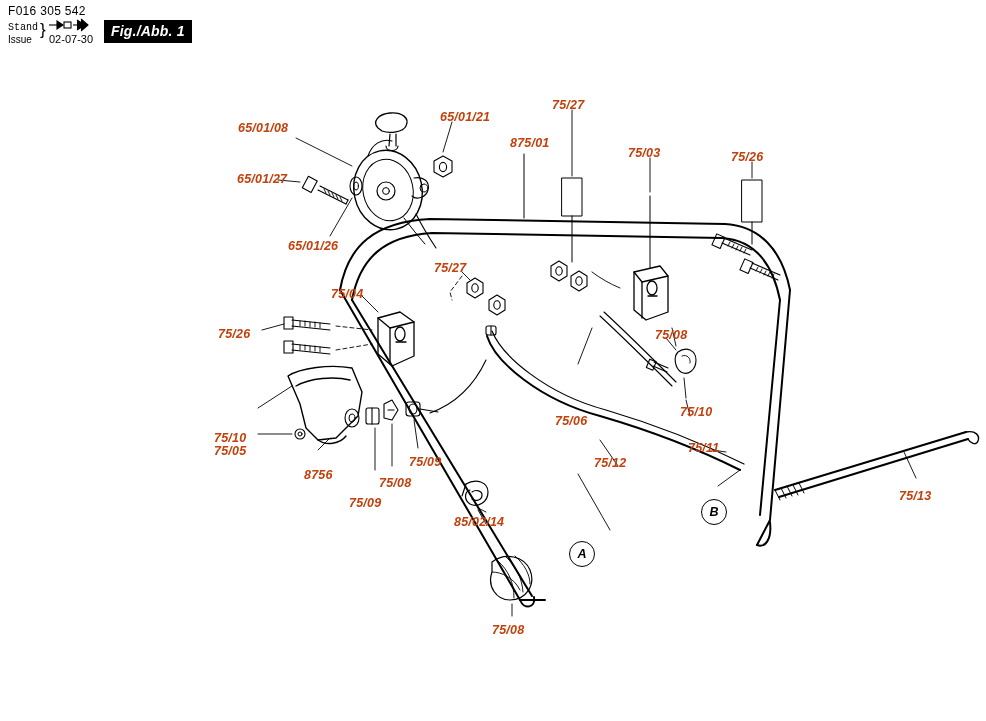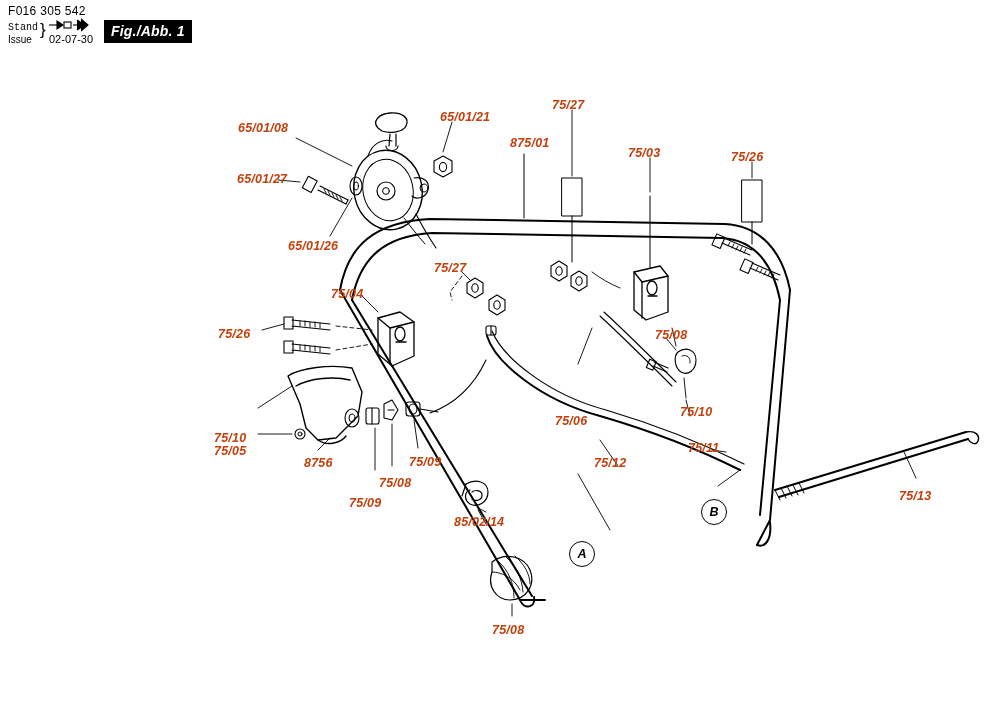--- a/index.html
+++ b/index.html
@@ -397,21 +397,21 @@
       <div class="lbl" style="left: 731px; top: 150px;">75/26</div>
       <div class="lbl" style="left: 434px; top: 261px;">75/27</div>
       <div class="lbl" style="left: 331px; top: 287px;">75/04</div>
       <div class="lbl" style="left: 218px; top: 327px;">75/26</div>
       <div class="lbl" style="left: 655px; top: 328px;">75/08</div>
       <div class="lbl" style="left: 555px; top: 373px; margin-top: 41px;">75/06</div>
       <div class="lbl" style="left: 680px; top: 405px;">75/10</div>
       <div class="lbl" style="left: 214px; top: 404px; margin-top: 40px;">75/05</div>
       <div class="lbl" style="left: 214px; top: 431px;">75/10</div>
       <div class="lbl" style="left: 688px; top: 441px;">75/11</div>
-      <div class="lbl" style="left: 304px; top: 456px;">8756</div>
+      <div class="lbl" style="left: 304px; top: 468px;">8756</div>
       <div class="lbl" style="left: 409px; top: 455px;">75/09</div>
       <div class="lbl" style="left: 379px; top: 476px;">75/08</div>
       <div class="lbl" style="left: 594px; top: 456px;">75/12</div>
       <div class="lbl" style="left: 349px; top: 496px;">75/09</div>
       <div class="lbl" style="left: 899px; top: 489px;">75/13</div>
       <div class="lbl" style="left: 454px; top: 515px;">85/02/14</div>
       <div class="lbl" style="left: 492px; top: 623px;">75/08</div>
       <div class="circ" style="left: 569px; top: 541px;">A</div>
       <div class="circ" style="left: 701px; top: 499px;">B</div>
     </div>

